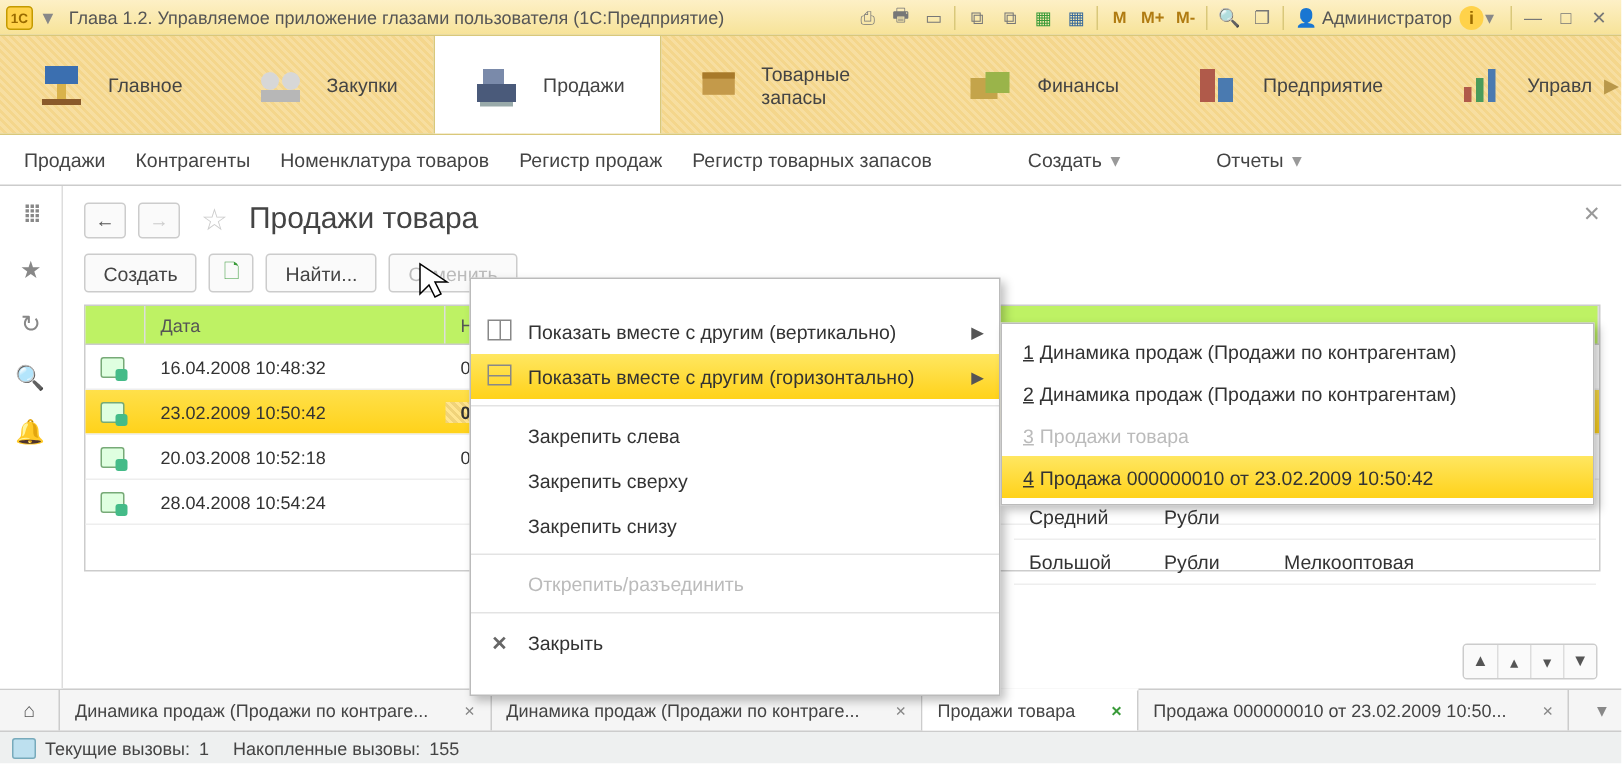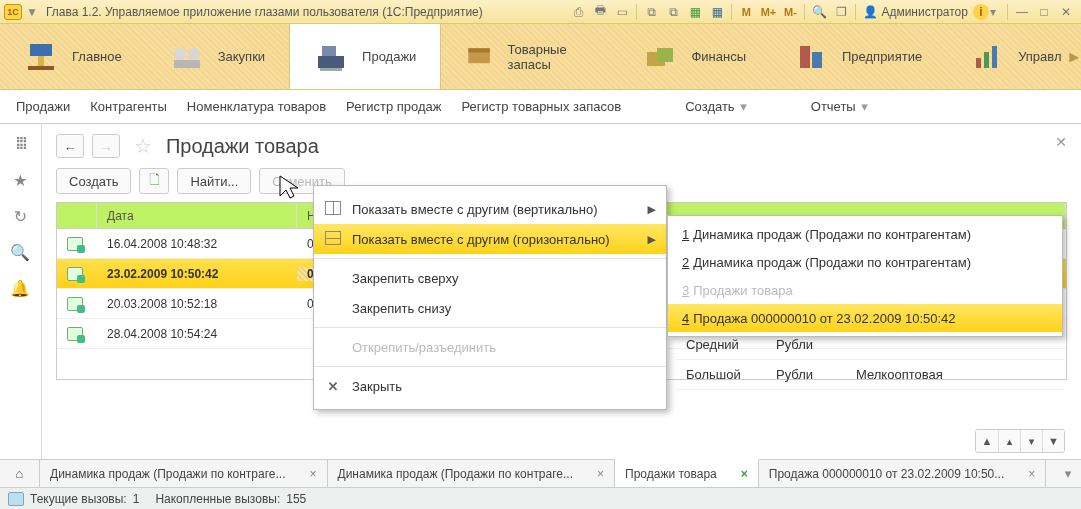--- a/index.html
+++ b/index.html
@@ -54,21 +54,21 @@
   .docico{width:16px;height:14px;border:1px solid #7a7;border-radius:2px;background:#dfffe0;position:relative}
   .docico::after{content:"";position:absolute;right:-3px;bottom:-3px;width:8px;height:8px;background:#4b8;border-radius:2px}
   .extcols{position:absolute;display:flex;height:60px;width:388px;left:676px;top:330px;flex-direction:column}
   .extrow{display:flex;height:30px;align-items:center;border-bottom:1px solid #eee}
   .extrow span{padding:0 10px;font-size:13px;color:#333}
   .ec1{width:90px}.ec2{width:80px}.ec3{flex:1}
   .gridctrl{position:absolute;right:16px;bottom:6px;display:flex;gap:0;border:1px solid #ccc;border-radius:3px;overflow:hidden}
   .gridctrl div{width:22px;height:22px;display:flex;align-items:center;justify-content:center;background:#fafafa;border-left:1px solid #ddd;font-size:11px;color:#555}
   .gridctrl div:first-child{border-left:none}
   
-  .ctxmenu{position:absolute;left:313px;top:185px;width:354px;background:#fff;border:1px solid #bbb;box-shadow:3px 3px 6px rgba(0,0,0,.25);z-index:10;padding:8px 0}
+  .ctxmenu{position:absolute;left:313px;top:185px;width:354px;background:#fff;border:1px solid #bbb;box-shadow:3px 3px 6px rgba(0,0,0,.25);z-index:10;padding:20px 0}
   .ctxmenu .mi{height:30px;display:flex;align-items:center;padding:0 14px 0 38px;position:relative;color:#333;font-size:13px}
   .ctxmenu .mi.hover{background:linear-gradient(#ffe761,#ffd21a)}
   .ctxmenu .mi .mico{position:absolute;left:10px;width:18px;text-align:center;color:#666}
   .ctxmenu .mi .arr{position:absolute;right:10px;color:#555;font-size:11px}
   .ctxmenu .mi.disabled{color:#bbb}
   .ctxmenu .msep{height:1px;background:#e3e3e3;margin:4px 0}
   .submenu{position:absolute;left:667px;top:215px;width:396px;background:#fff;border:1px solid #bbb;box-shadow:3px 3px 6px rgba(0,0,0,.25);z-index:11;padding:4px 0}
   .submenu .mi{height:28px;display:flex;align-items:center;padding:0 14px;color:#333;font-size:13px}
   .submenu .mi u{text-decoration:underline;margin-right:4px}
   .submenu .mi.disabled{color:#bbb}
@@ -228,21 +228,21 @@
         <div class="gcell c-ico">
             <span class="docico"></span>
           </div>
         <div class="gcell c-date">16.04.2008 10:48:32</div>
         <div class="gcell c-num">0000</div>
       </div>
       <div class="grow sel">
         <div class="gcell c-ico">
             <span class="docico"></span>
           </div>
-        <div class="gcell c-date" style="font-weight:bold">23.02.2009 10:50:42</div>
+        <div class="gcell c-date" style="font-weight:normal">23.02.2009 10:50:42</div>
         <div class="gcell c-num" style="font-weight:bold">0000</div>
       </div>
       <div class="grow">
         <div class="gcell c-ico">
             <span class="docico"></span>
           </div>
         <div class="gcell c-date">20.03.2008 10:52:18</div>
         <div class="gcell c-num">0000</div>
       </div>
       <div class="grow">
@@ -280,20 +280,23 @@
     <span class="mico"><span class="split-ico v"></span></span>
     <span>Показать вместе с другим (вертикально)</span>
     <span class="arr">▶</span>
   </div>
   <div class="mi hover">
     <span class="mico"><span class="split-ico h"></span></span>
     <span>Показать вместе с другим (горизонтально)</span>
     <span class="arr">▶</span>
   </div>
   <div class="msep"></div>
+  <div class="mi">
+      <span>Закрепить слева</span>
+    </div>
   <div class="mi">
       <span>Закрепить сверху</span>
     </div>
   <div class="mi">
       <span>Закрепить снизу</span>
     </div>
   <div class="msep"></div>
   <div class="mi disabled">
       <span>Открепить/разъединить</span>
     </div>

